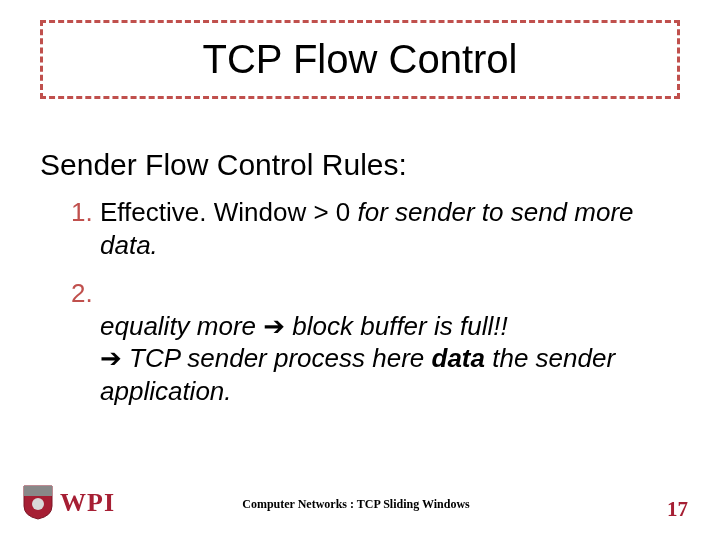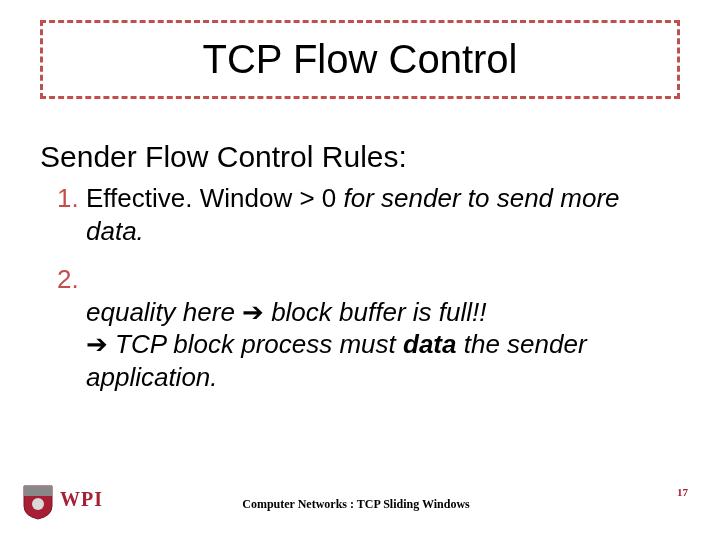--- a/index.html
+++ b/index.html
@@ -29,32 +29,32 @@
   }
   .title-box h1 {
     margin: 0;
     font-size: 40px;
     font-weight: normal;
     color: #000;
     font-family: Arial, sans-serif;
   }
   .content {
     position: absolute;
-    top: 140px;
+    top: 148px;
     left: 40px;
     right: 40px;
   }
   .subtitle {
     font-size: 30px;
     color: #000;
     margin: 0 0 8px 0;
     font-weight: normal;
   }
   ol {
-    margin: 0;
+    margin: 14px;
     padding-left: 46px;
     color: #c0504d;
     font-size: 26px;
   }
   ol li {
     margin-bottom: 16px;
     line-height: 1.25;
   }
   ol li .body {
     color: #000;
@@ -82,41 +82,41 @@
     position: absolute;
     left: 0;
     top: 2px;
   }
   .wpi-text {
     position: absolute;
     left: 38px;
     top: 6px;
     font-family: Georgia, 'Times New Roman', serif;
     font-weight: bold;
-    font-size: 20px;
+    font-size: 26px;
     color: #a61f34;
     letter-spacing: 1px;
   }
   .footer-center {
     position: absolute;
     left: 0;
     right: 8px;
     bottom: 10px;
     text-align: center;
     font-family: 'Times New Roman', Times, serif;
     font-weight: bold;
     font-size: 12px;
     color: #000;
   }
   .page-num {
     position: absolute;
     right: 32px;
-    bottom: 24px;
+    bottom: 0;
     font-family: 'Times New Roman', Times, serif;
-    font-size: 11px;
+    font-size: 21px;
     color: #a61f34;
     font-weight: bold;
   }
 </style>
 </head>
 <body>
 
 <div class="slide">
 
   <div class="title-box">
@@ -127,22 +127,22 @@
     <p class="subtitle">Sender Flow Control Rules:</p>
     <ol>
       <li>
         <span class="body">
           <span>Effective. Window &gt; 0</span><span class="italic">  for sender to send more data.</span>
         </span>
       </li>
       <li>
         <span class="body">
           <br>
-          <span class="italic">equality here </span><span class="arrow">➔</span><span class="italic"> block buffer is full!!</span><br>
-          <span class="arrow">➔</span><span class="italic"> TCP block process must </span><span class="italic bold">data</span><span class="italic"> the sender application.</span>
+          <span class="italic">equality more </span><span class="arrow">➔</span><span class="italic"> block buffer is full!!</span><br>
+          <span class="arrow">➔</span><span class="italic"> TCP sender process here </span><span class="italic bold">data</span><span class="italic"> the sender application.</span>
         </span>
       </li>
     </ol>
   </div>
 
   <div class="footer">
     <div class="logo">
       <svg class="shield" viewBox="0 0 32 36">
         <path d="M2 2 L30 2 L30 22 Q30 32 16 35 Q2 32 2 22 Z" fill="#a61f34" stroke="#7a1626" stroke-width="1"></path>
         <path d="M2 2 L30 2 L30 12 L2 12 Z" fill="#888"></path>

